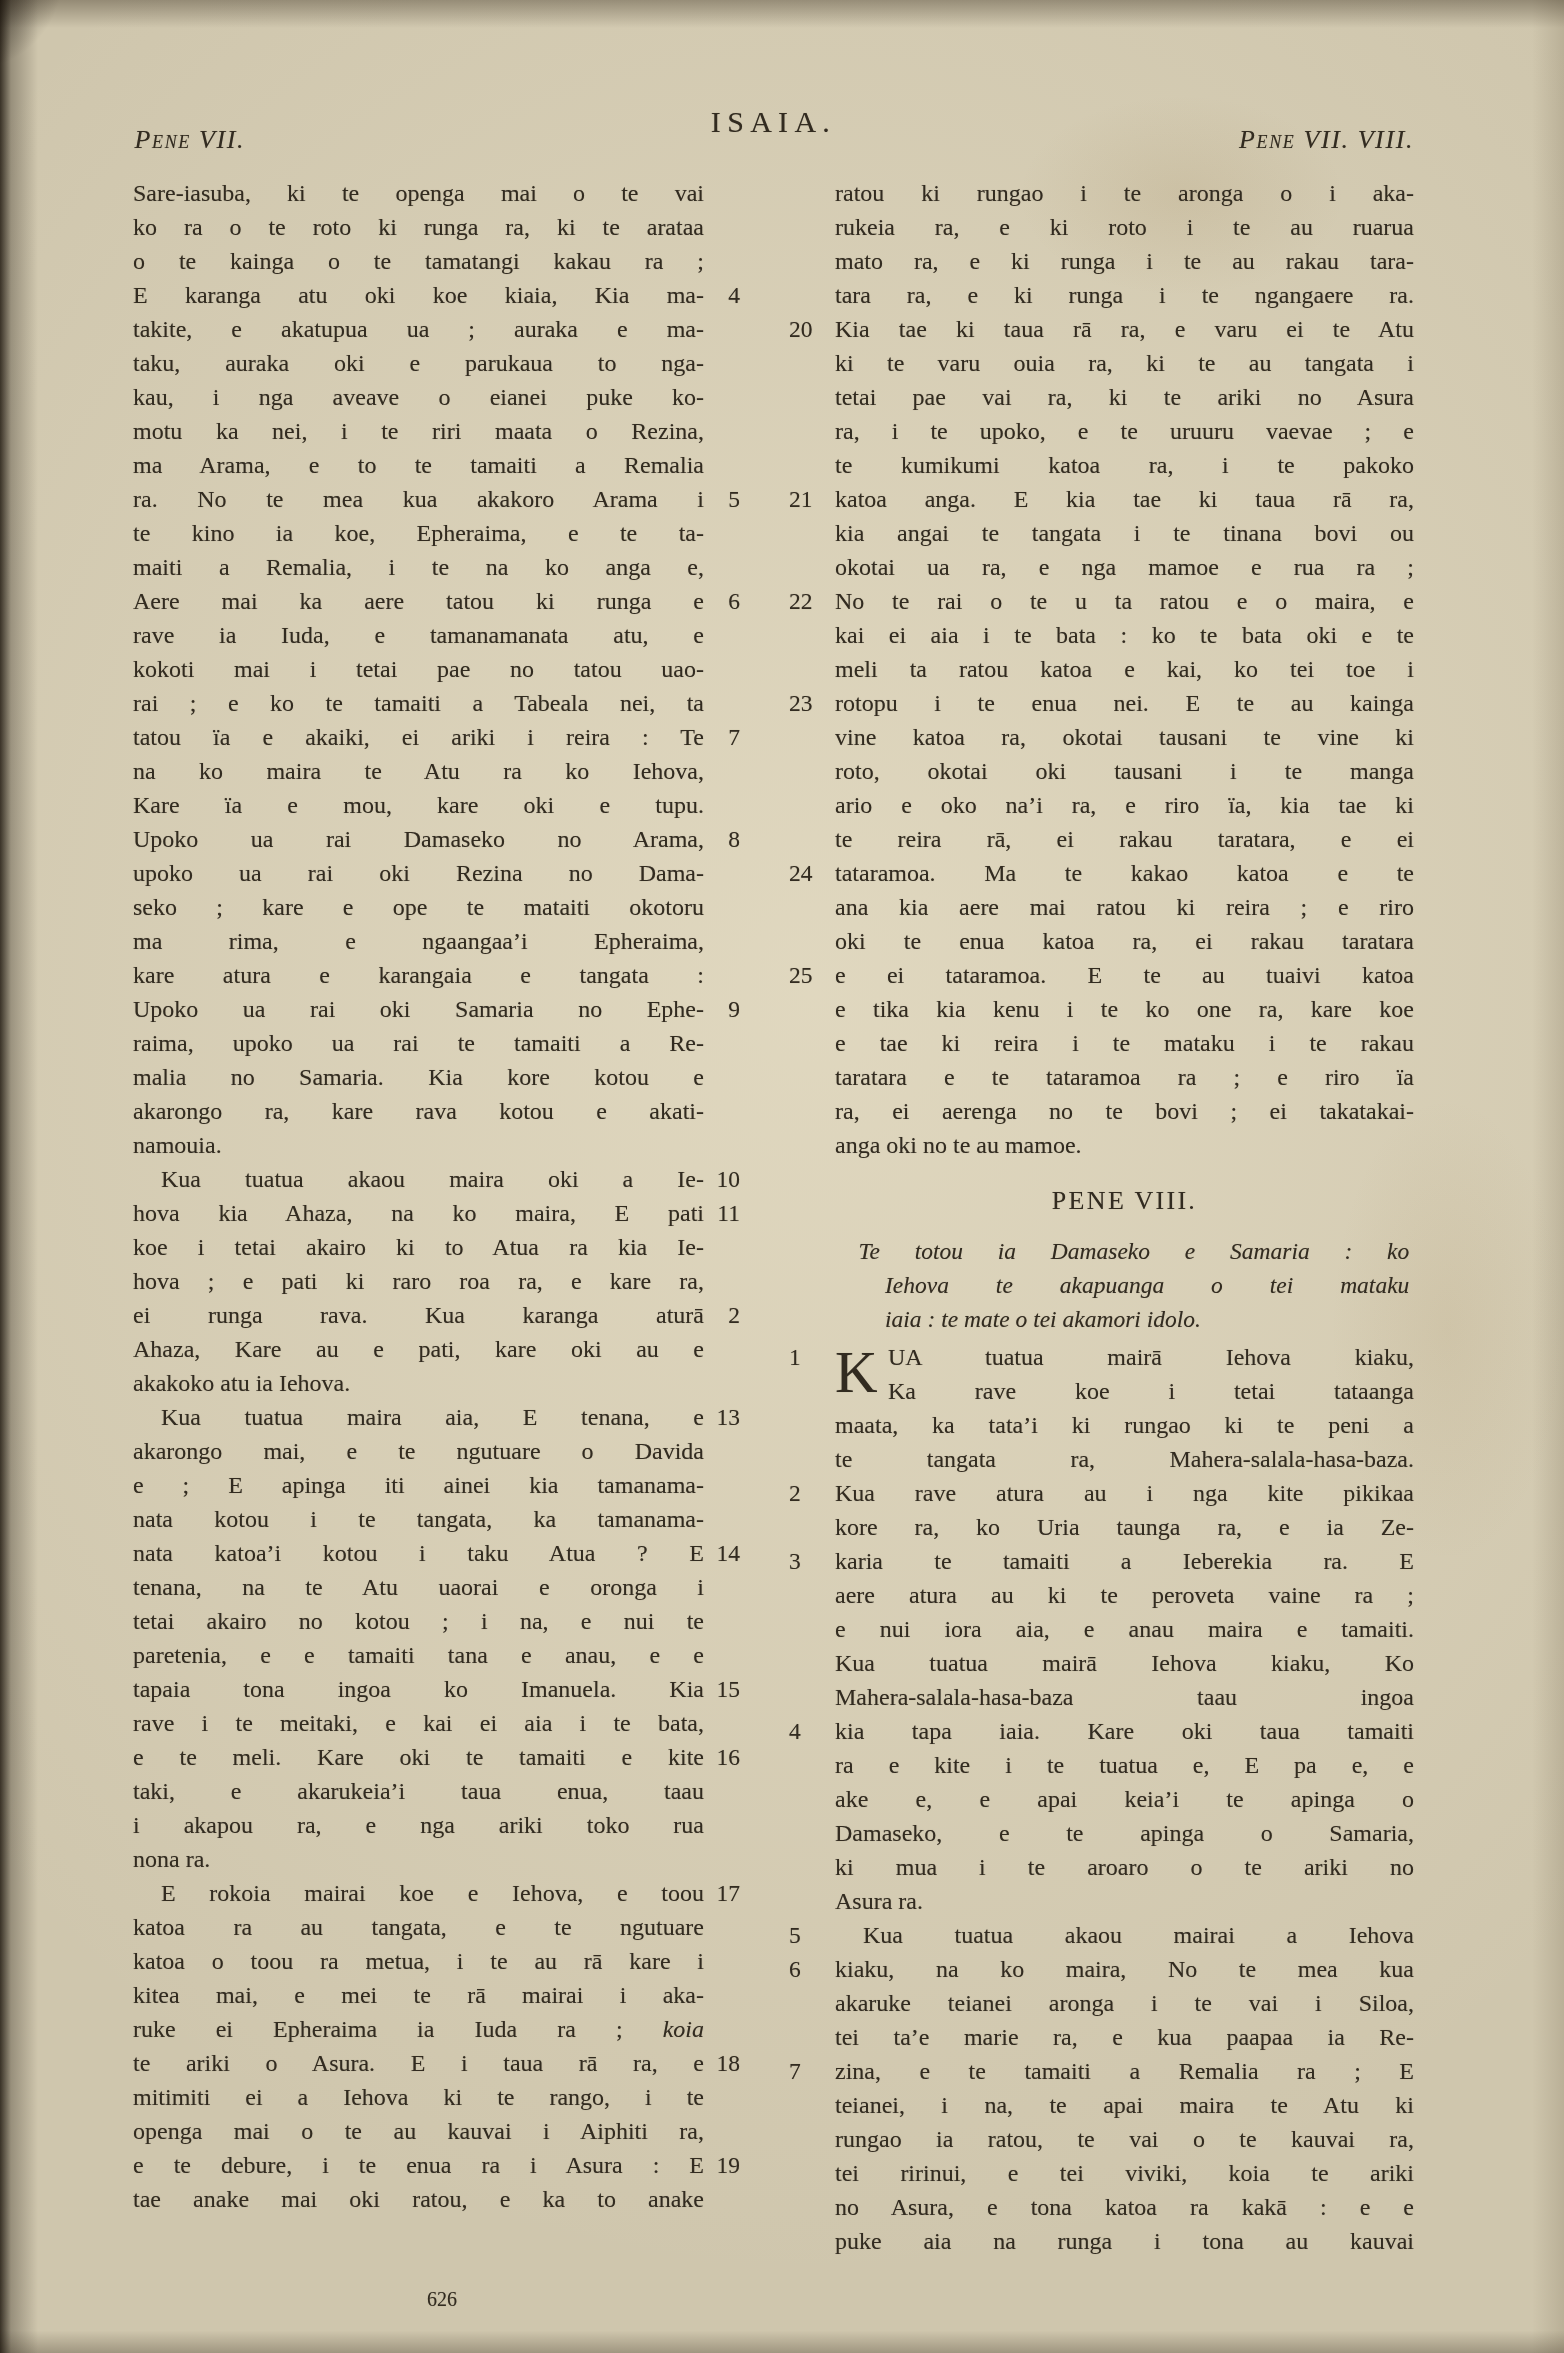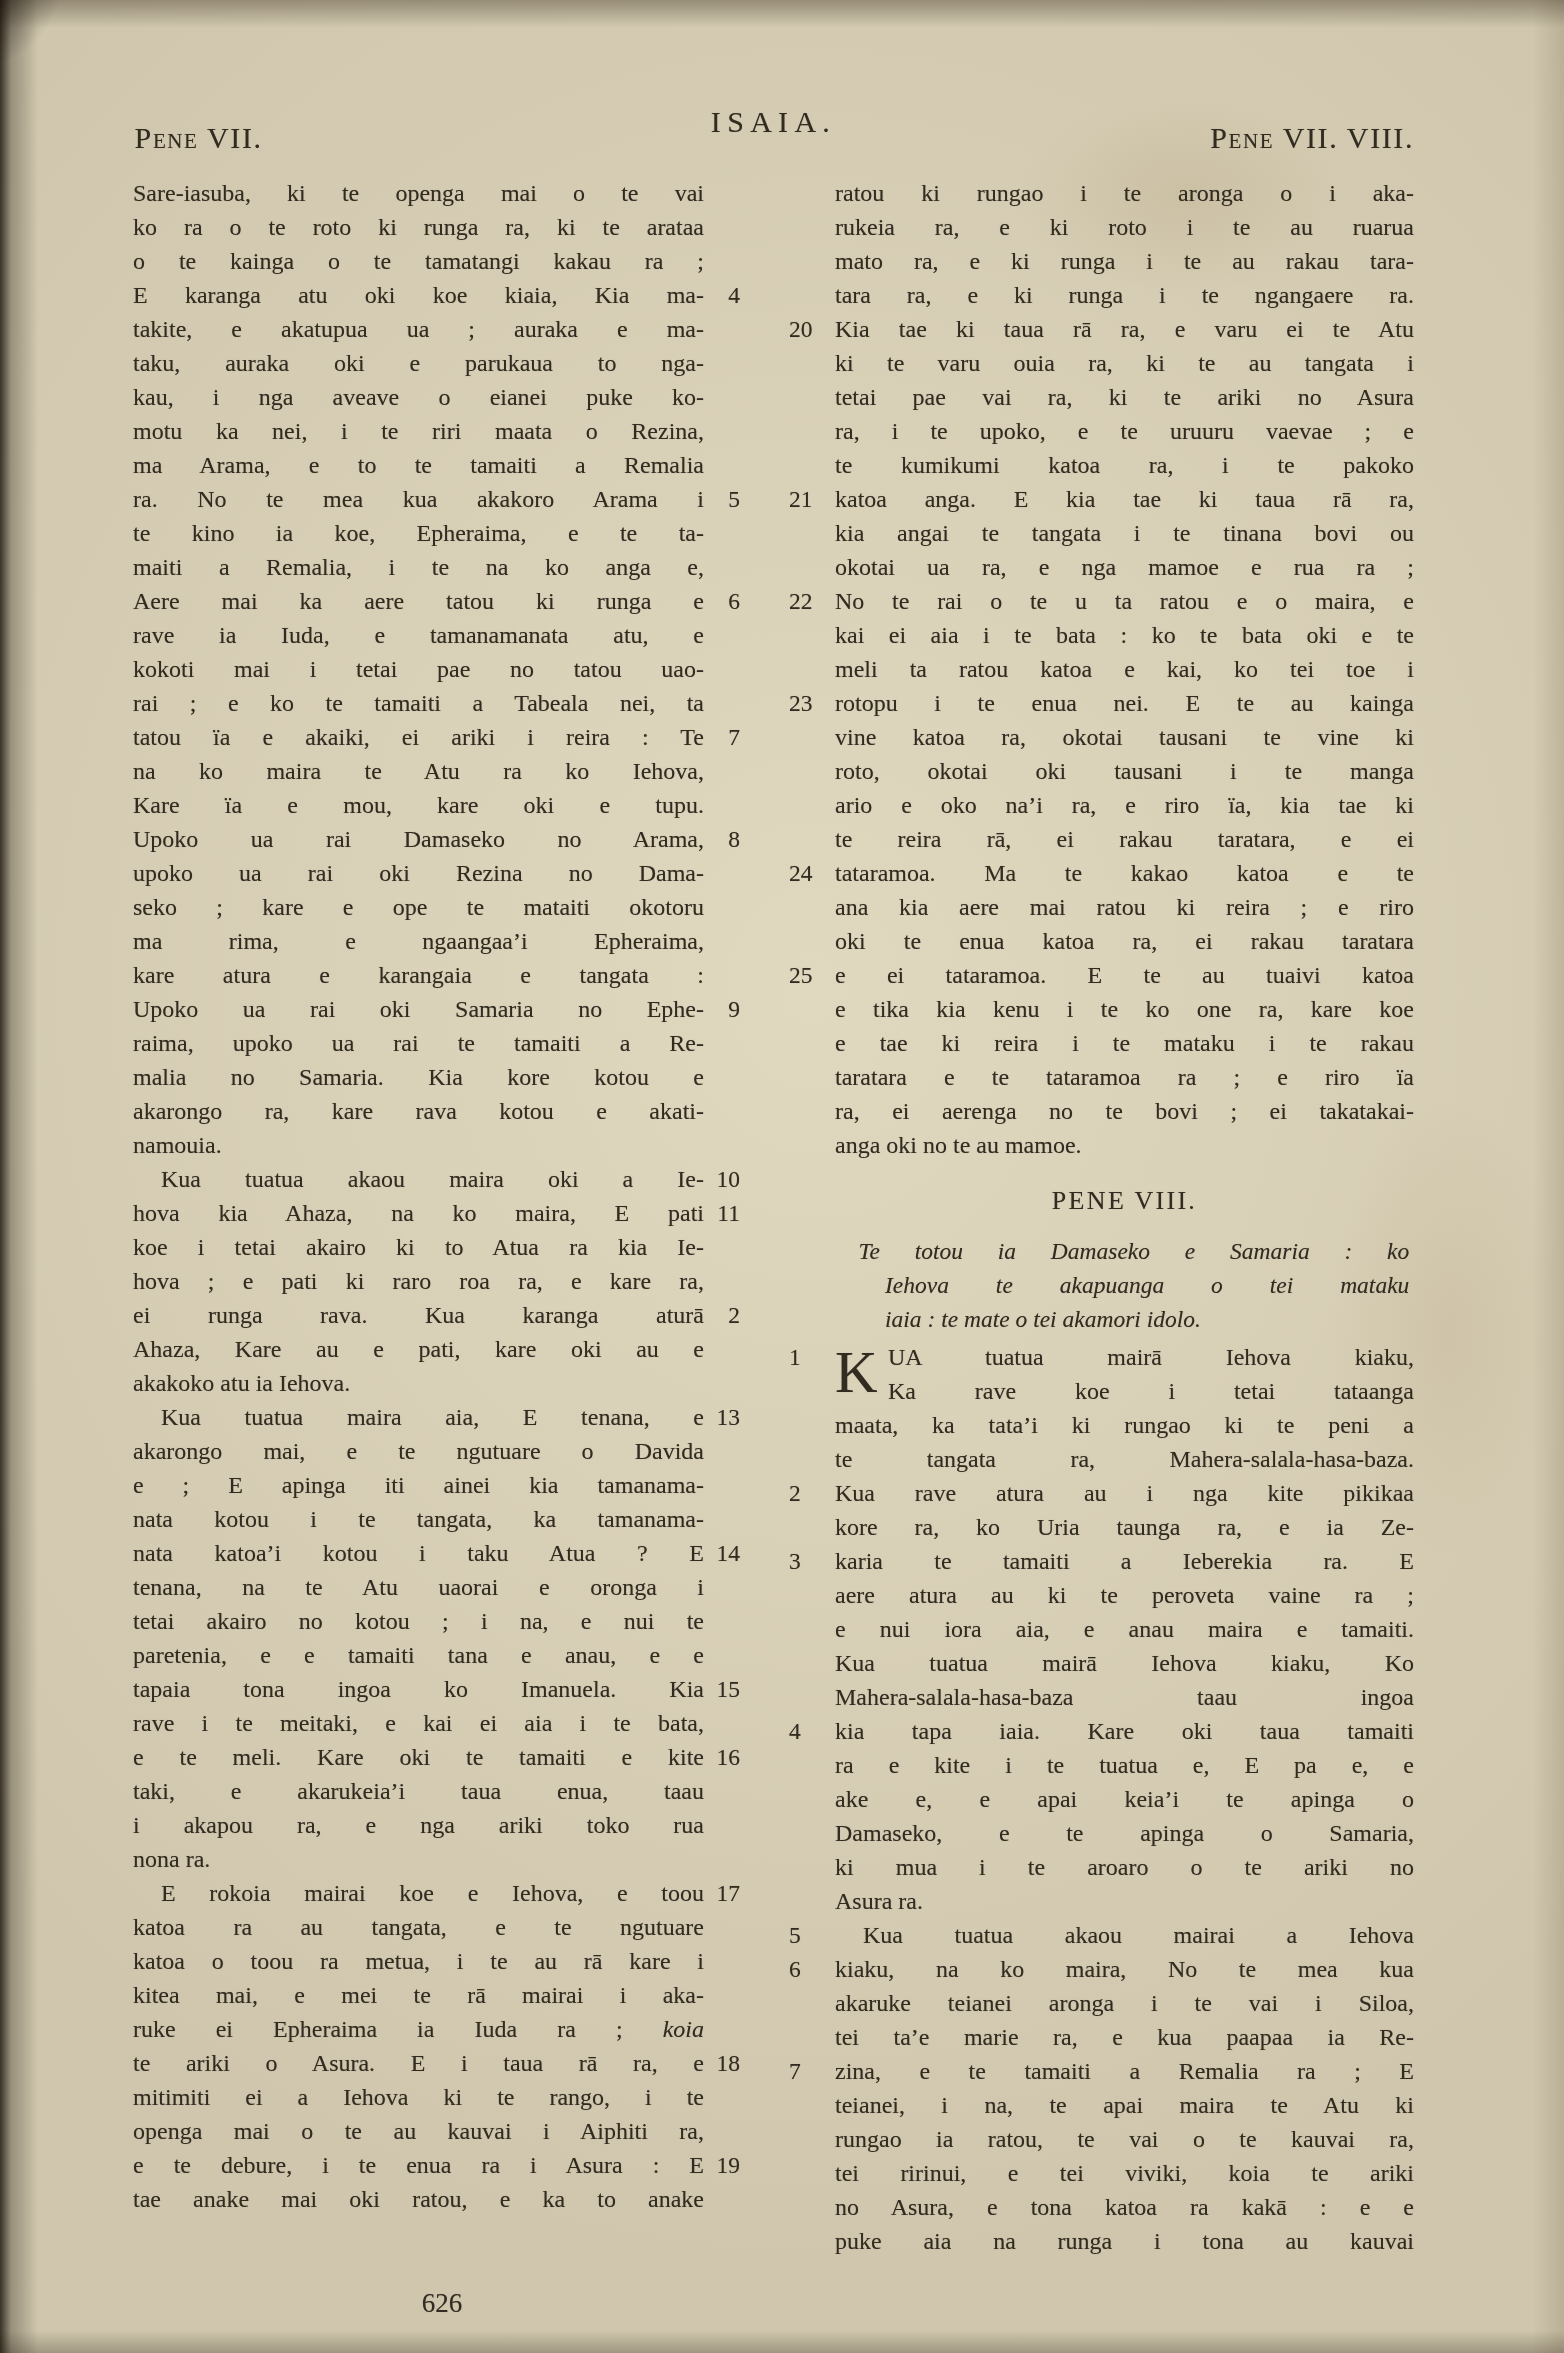--- a/index.html
+++ b/index.html
@@ -20,21 +20,21 @@
       radial-gradient(ellipse 120% 115% at 50% 50%, rgba(0,0,0,0) 62%, rgba(74,60,36,0.28) 100%);
     text-shadow:0 0 0.8px rgba(50,43,32,0.35);
   }
   .stain{ position:absolute; pointer-events:none; }
   .stain.s1{ left:1017px; top:94px; width:329px; height:203px;
     background:radial-gradient(ellipse at center, rgba(140,110,60,0.12), rgba(140,110,60,0) 70%); }
   .stain.s2{ left:1330px; top:1095px; width:235px; height:469px;
     background:radial-gradient(ellipse at center, rgba(150,120,70,0.10), rgba(150,120,70,0) 70%); }
 
   .running-head{ position:absolute; top:114px; left:133px; width:1281px; height:41px; }
-  .head-side{ position:absolute; bottom:0; font-variant:small-caps; font-size:30px; letter-spacing:1.6px; }
+  .head-side{ position:absolute; bottom:0; font-variant:small-caps; font-size:26px; letter-spacing:1.6px;font-style:italic; }
   .head-side.left{ left:1.6px; }
   .head-side.right{ right:0; }
   .head-center{ position:absolute; left:50%; transform:translateX(-50%); bottom:16px;
     font-size:30px; letter-spacing:6.3px; }
 
   .columns{ position:absolute; top:176px; left:133px; display:flex; }
   .col{ display:flex; flex-direction:column; }
   .col-left{ width:618px; }
   .gutter{ width:35px; flex:none; }
   .col-right{ width:628px; }
@@ -52,21 +52,21 @@
   .heading .txt{ font-size:26px; letter-spacing:2.3px; text-align:center; text-align-last:center; }
 
   .summary .txt{ font-style:italic; font-size:23.5px; padding-left:23.5px; padding-right:4.7px; }
   .summary.indent .txt{ padding-left:50px; text-indent:0; }
   .summary.pend{ margin-bottom:4px; }
 
   .dcpad .txt{ padding-left:53px; }
   .dropcap{ position:absolute; left:0; top:0.8px; font-size:59px; line-height:63px; }
 
   .page-footer{ position:absolute; top:2288px; left:133px; width:618px;
-    text-align:center; font-size:27px; }
+    text-align:center; font-size:20px; }
 </style>
 </head>
 <body>
 
 <div class="stain s1"></div>
 <div class="stain s2"></div>
 
 <header class="running-head">
   <span class="head-side left">Pene VII.</span>
   <span class="head-center">ISAIA.</span>

